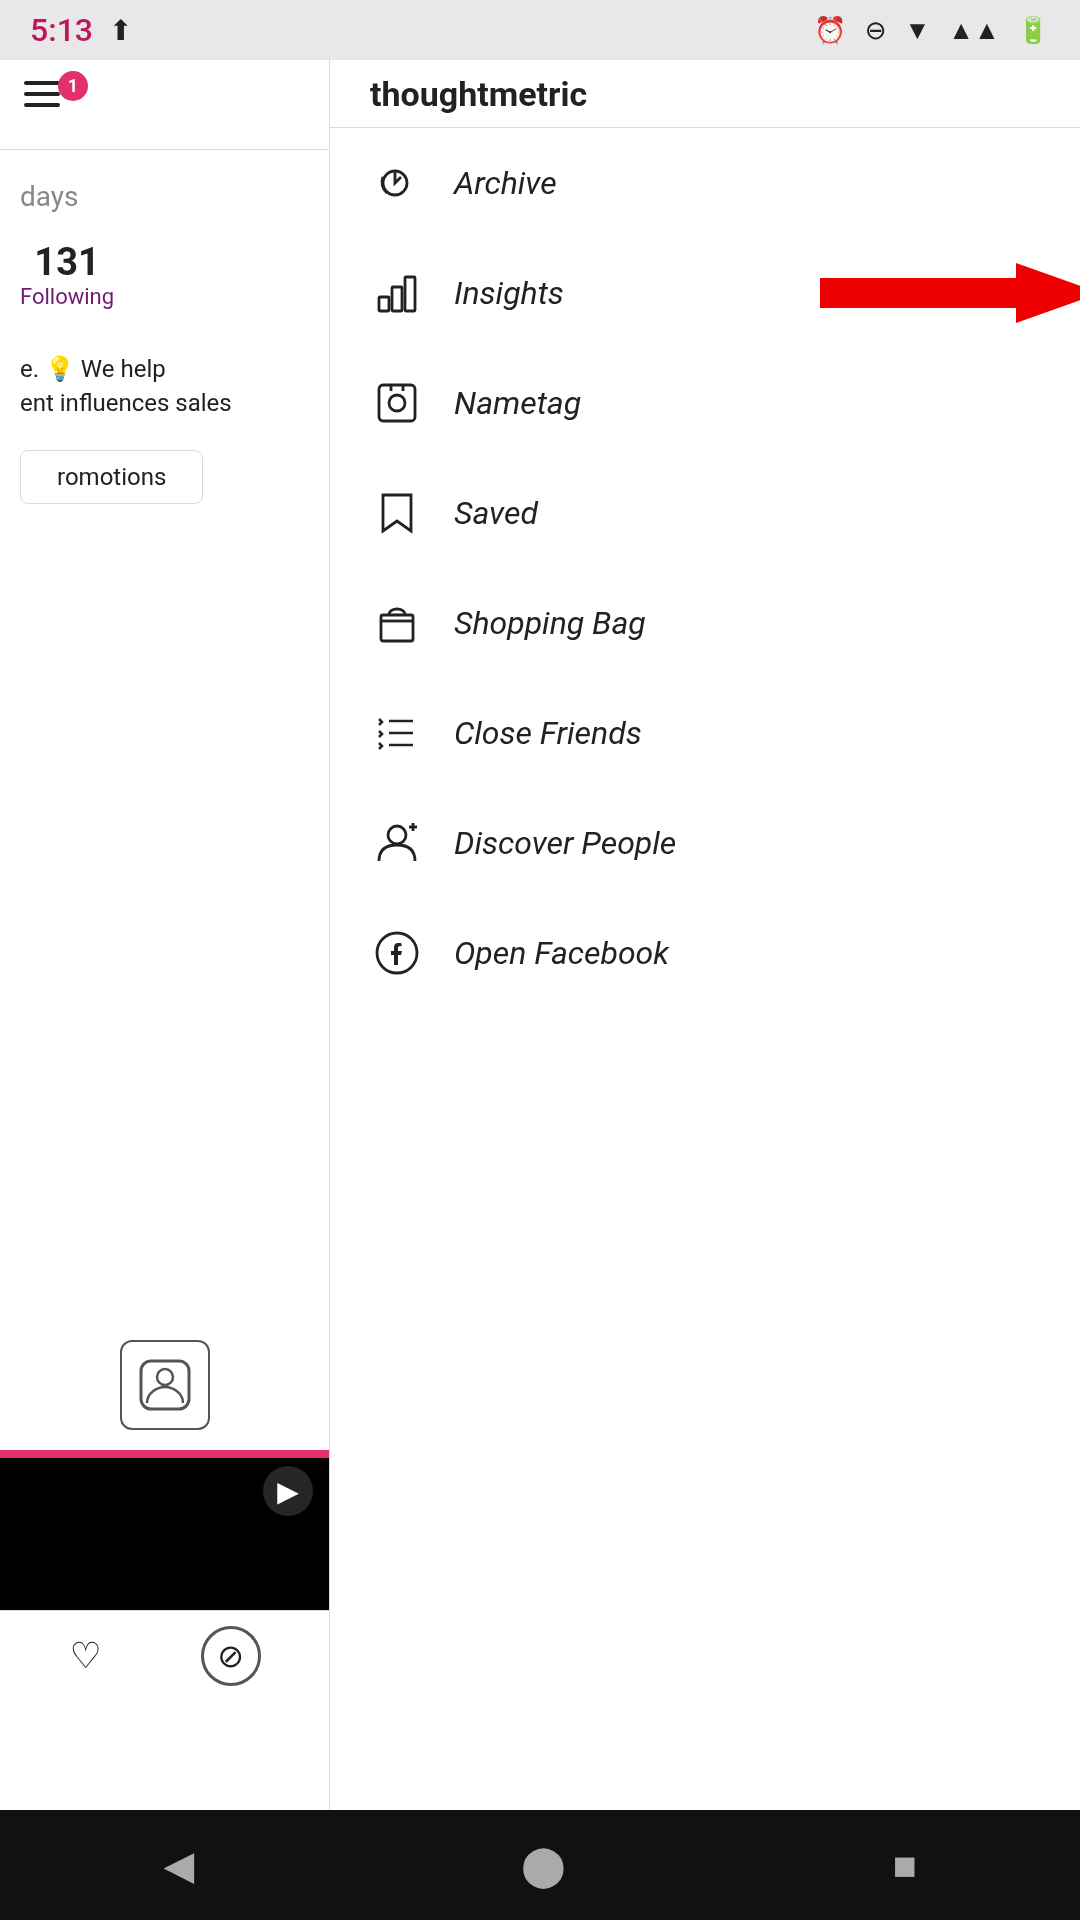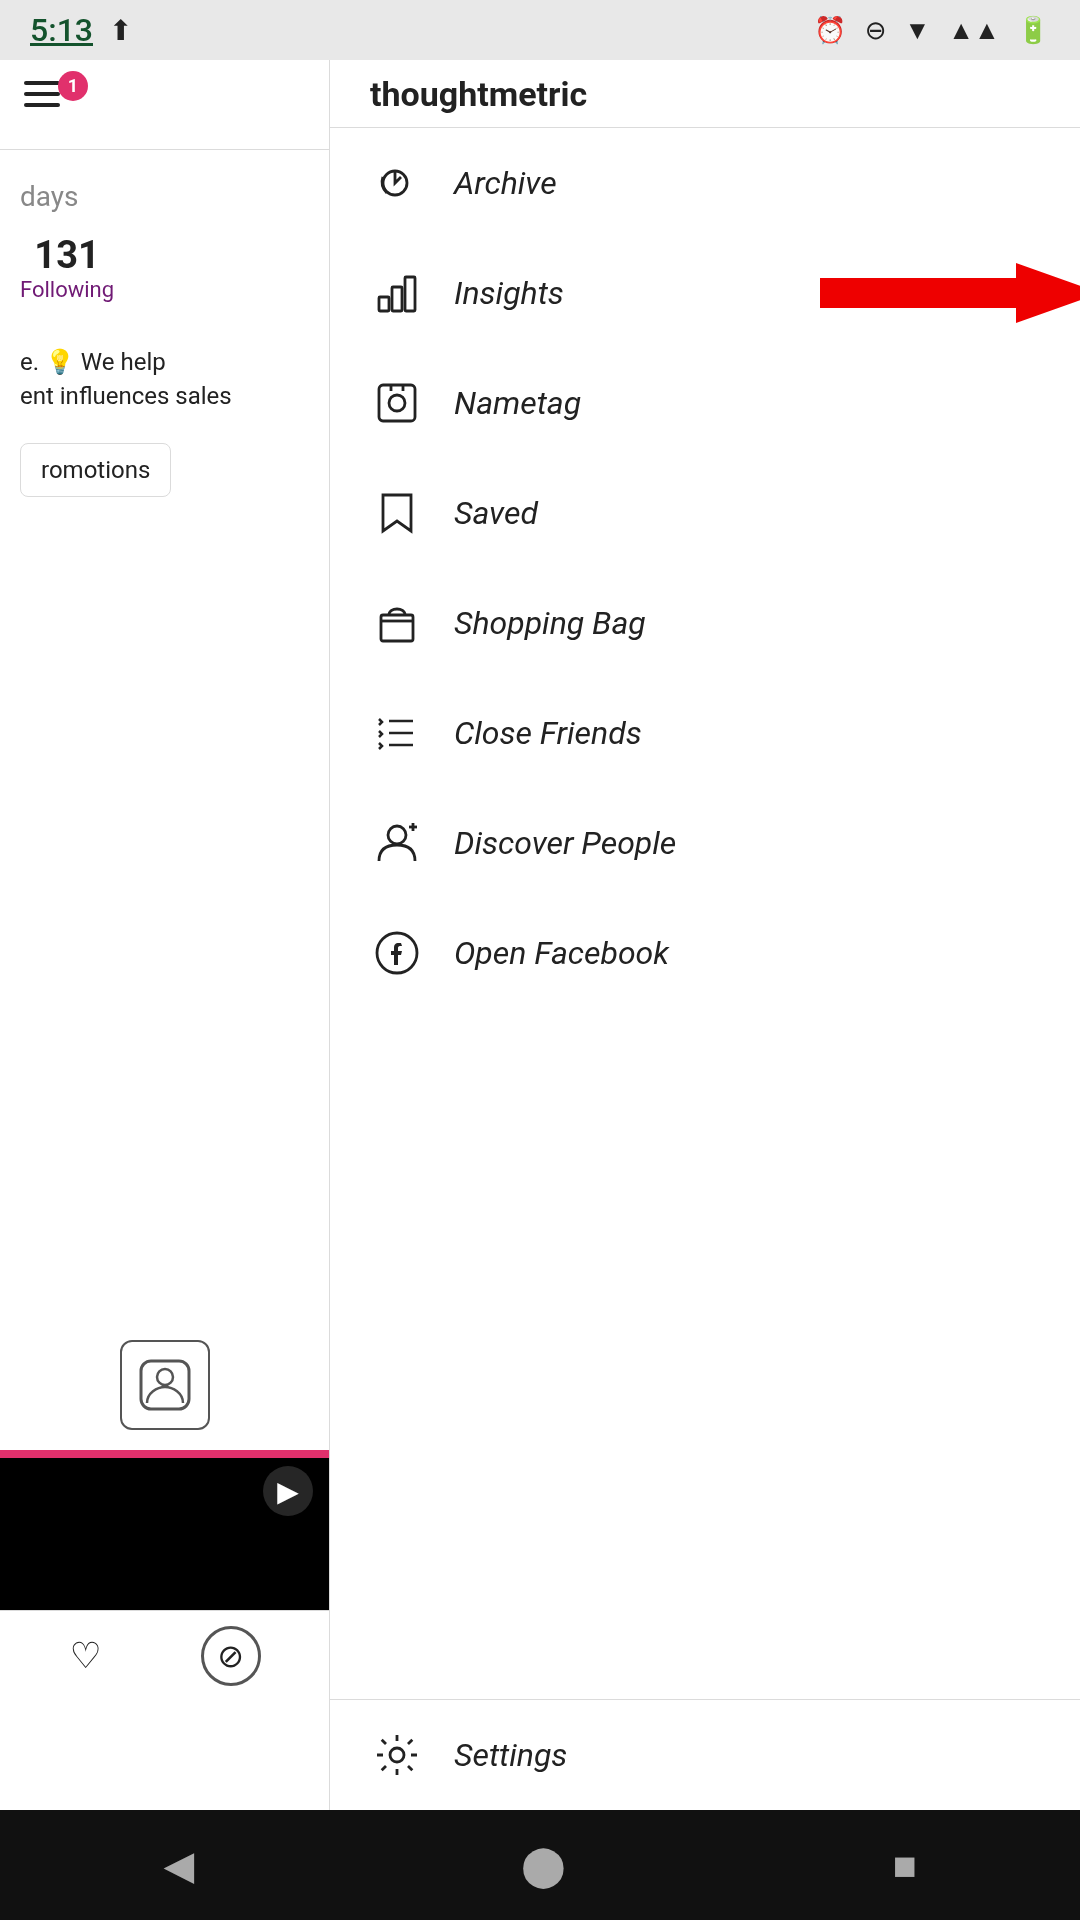--- a/index.html
+++ b/index.html
@@ -29,22 +29,21 @@
 
     .status-left {
       display: flex;
       align-items: center;
       gap: 16px;
     }
 
     .status-time {
       font-size: 32px;
       font-weight: 500;
-      color: #14532d;
-      text-decoration: underline;
+      color: #be185d;
     }
 
     .status-upload-icon {
       font-size: 28px;
       color: #222;
     }
 
     .status-right {
       display: flex;
       align-items: center;
@@ -127,21 +126,21 @@
     .profile-content {
       padding: 30px 20px;
       display: flex;
       flex-direction: column;
       align-items: flex-start;
     }
 
     .days-text {
       color: #888;
       font-size: 28px;
-      margin-bottom: 20px;
+      margin-bottom: 27px;
     }
 
     .stats-row {
       display: flex;
       gap: 40px;
       margin-bottom: 24px;
     }
 
     .stat-item {
       display: flex;
@@ -163,21 +162,21 @@
     .bio-text {
       font-size: 24px;
       color: #222;
       line-height: 1.4;
       margin: 20px 0;
     }
 
     .promotions-btn {
       border: 1.5px solid #dbdbdb;
       border-radius: 8px;
-      padding: 12px 20px;
+      padding: 12px 36px;
       font-size: 24px;
       color: #222;
       background: #fff;
       margin-top: 10px;
     }
 
     .left-bottom {
       position: absolute;
       bottom: 160px;
       left: 0;
@@ -505,31 +504,20 @@
         <div class="menu-icon">
           <svg class="svg-icon" viewBox="0 0 48 48" fill="none" stroke="#222" stroke-width="2.8">
             <circle cx="24" cy="24" r="20"></circle>
             <path d="M28 14 L26 14 C22 14 21 16 21 19 L21 22 L18 22 L18 26 L21 26 L21 36 L25 36 L25 26 L28 26 L29 22 L25 22 L25 19 C25 18 25.5 17 27 17 L29 17 Z" fill="#222" stroke="none"></path>
           </svg>
         </div>
         <span class="menu-label">Open Facebook</span>
       </div>
     </div>
 
-    <div class="menu-bottom">
-      <div class="menu-item">
-        <div class="menu-icon">
-          <svg class="svg-icon" viewBox="0 0 48 48" fill="none" stroke="#222" stroke-width="2.8">
-            <circle cx="24" cy="24" r="7"></circle>
-            <path d="M24 4 L24 10 M24 38 L24 44 M4 24 L10 24 M38 24 L44 24 M8.7 8.7 L13 13 M35 35 L39.3 39.3 M39.3 8.7 L35 13 M13 35 L8.7 39.3"></path>
-          </svg>
-        </div>
-        <span class="menu-label">Settings</span>
-      </div>
-    </div>
   </div>
 </div>
 
 <div class="android-nav">
   <span class="android-btn">◀</span>
   <span class="android-btn">⬤</span>
   <span class="android-btn">■</span>
 </div>
 
 </body></html>

